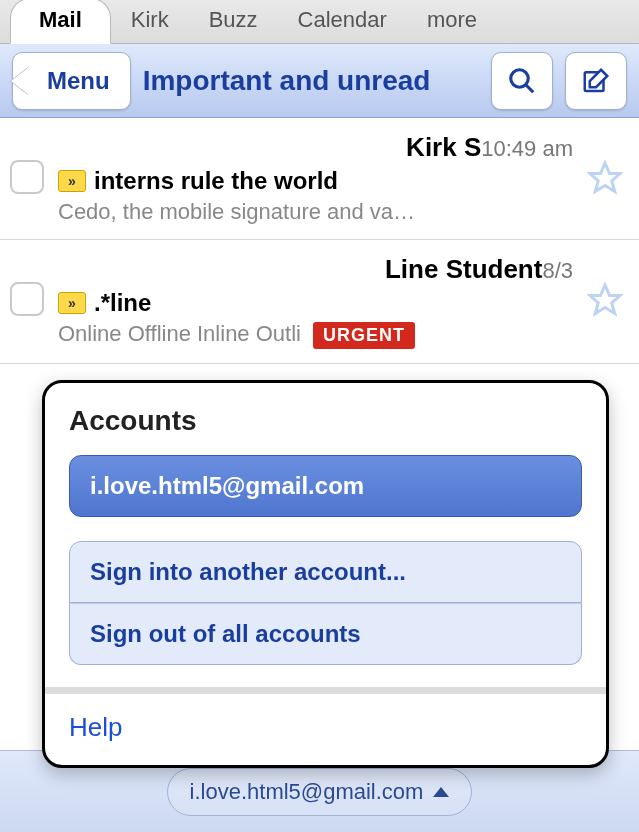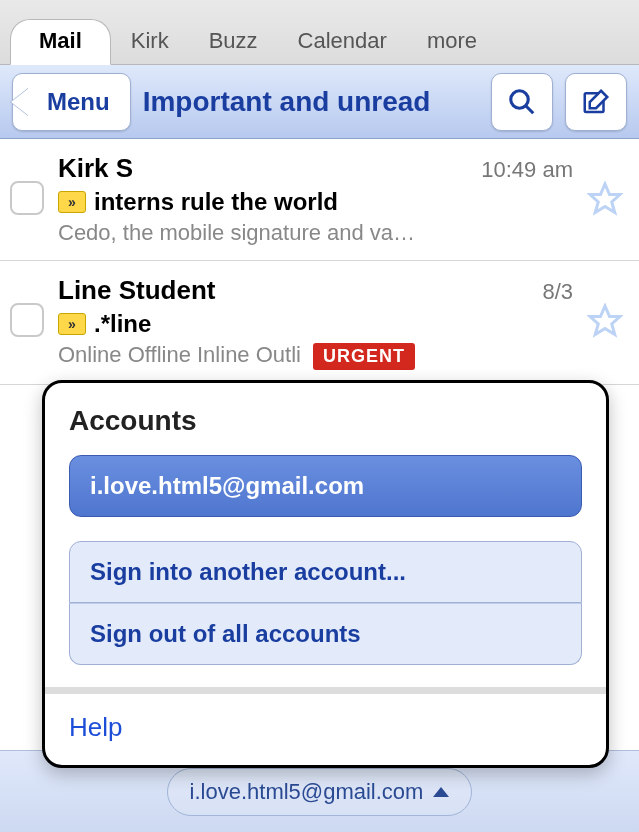--- a/index.html
+++ b/index.html
@@ -7,21 +7,21 @@
     font-family: Arial, Helvetica, sans-serif;
     background: #fff;
     width: 639px;
     height: 832px;
     overflow: hidden;
     position: relative;
   }
   .tabbar {
     display: flex;
     align-items: flex-end;
-    height: 65px;
+    height: 44px;
     background: linear-gradient(#e9e9e9,#dcdcdc);
     border-bottom: 1px solid #b8b8b8;
     padding: 0 10px 0 10px;
   }
   .tab {
     color:#555;
     font-size: 22px;
     padding: 8px 20px 10px 20px;
     cursor: pointer;
   }
@@ -97,21 +97,21 @@
   }
   .checkbox {
     width:34px;height:34px;
     border:2px solid #c9c9c9;
     border-radius:8px;
     margin-top:28px;
     flex-shrink:0;
     cursor:pointer;
   }
   .email-body { flex:1; min-width:0; }
-  .email-head { display:flex; justify-content:space-between; align-items:baseline; }
+  .email-head { display:flex; justify-content:flex-end; align-items:baseline; }
   .sender { font-size:26px; font-weight:bold; color:#000; }
   .time { font-size:22px; color:#777; }
   .subject-line { display:flex; align-items:center; gap:8px; margin-top:4px;}
   .chevs {
     display:inline-flex; align-items:center; justify-content:center;
     width:28px;height:22px;
     background:#ffd84a;
     border:1px solid #c7a600;
     border-radius:3px;
     font-size:14px;font-weight:bold;color:#333;

